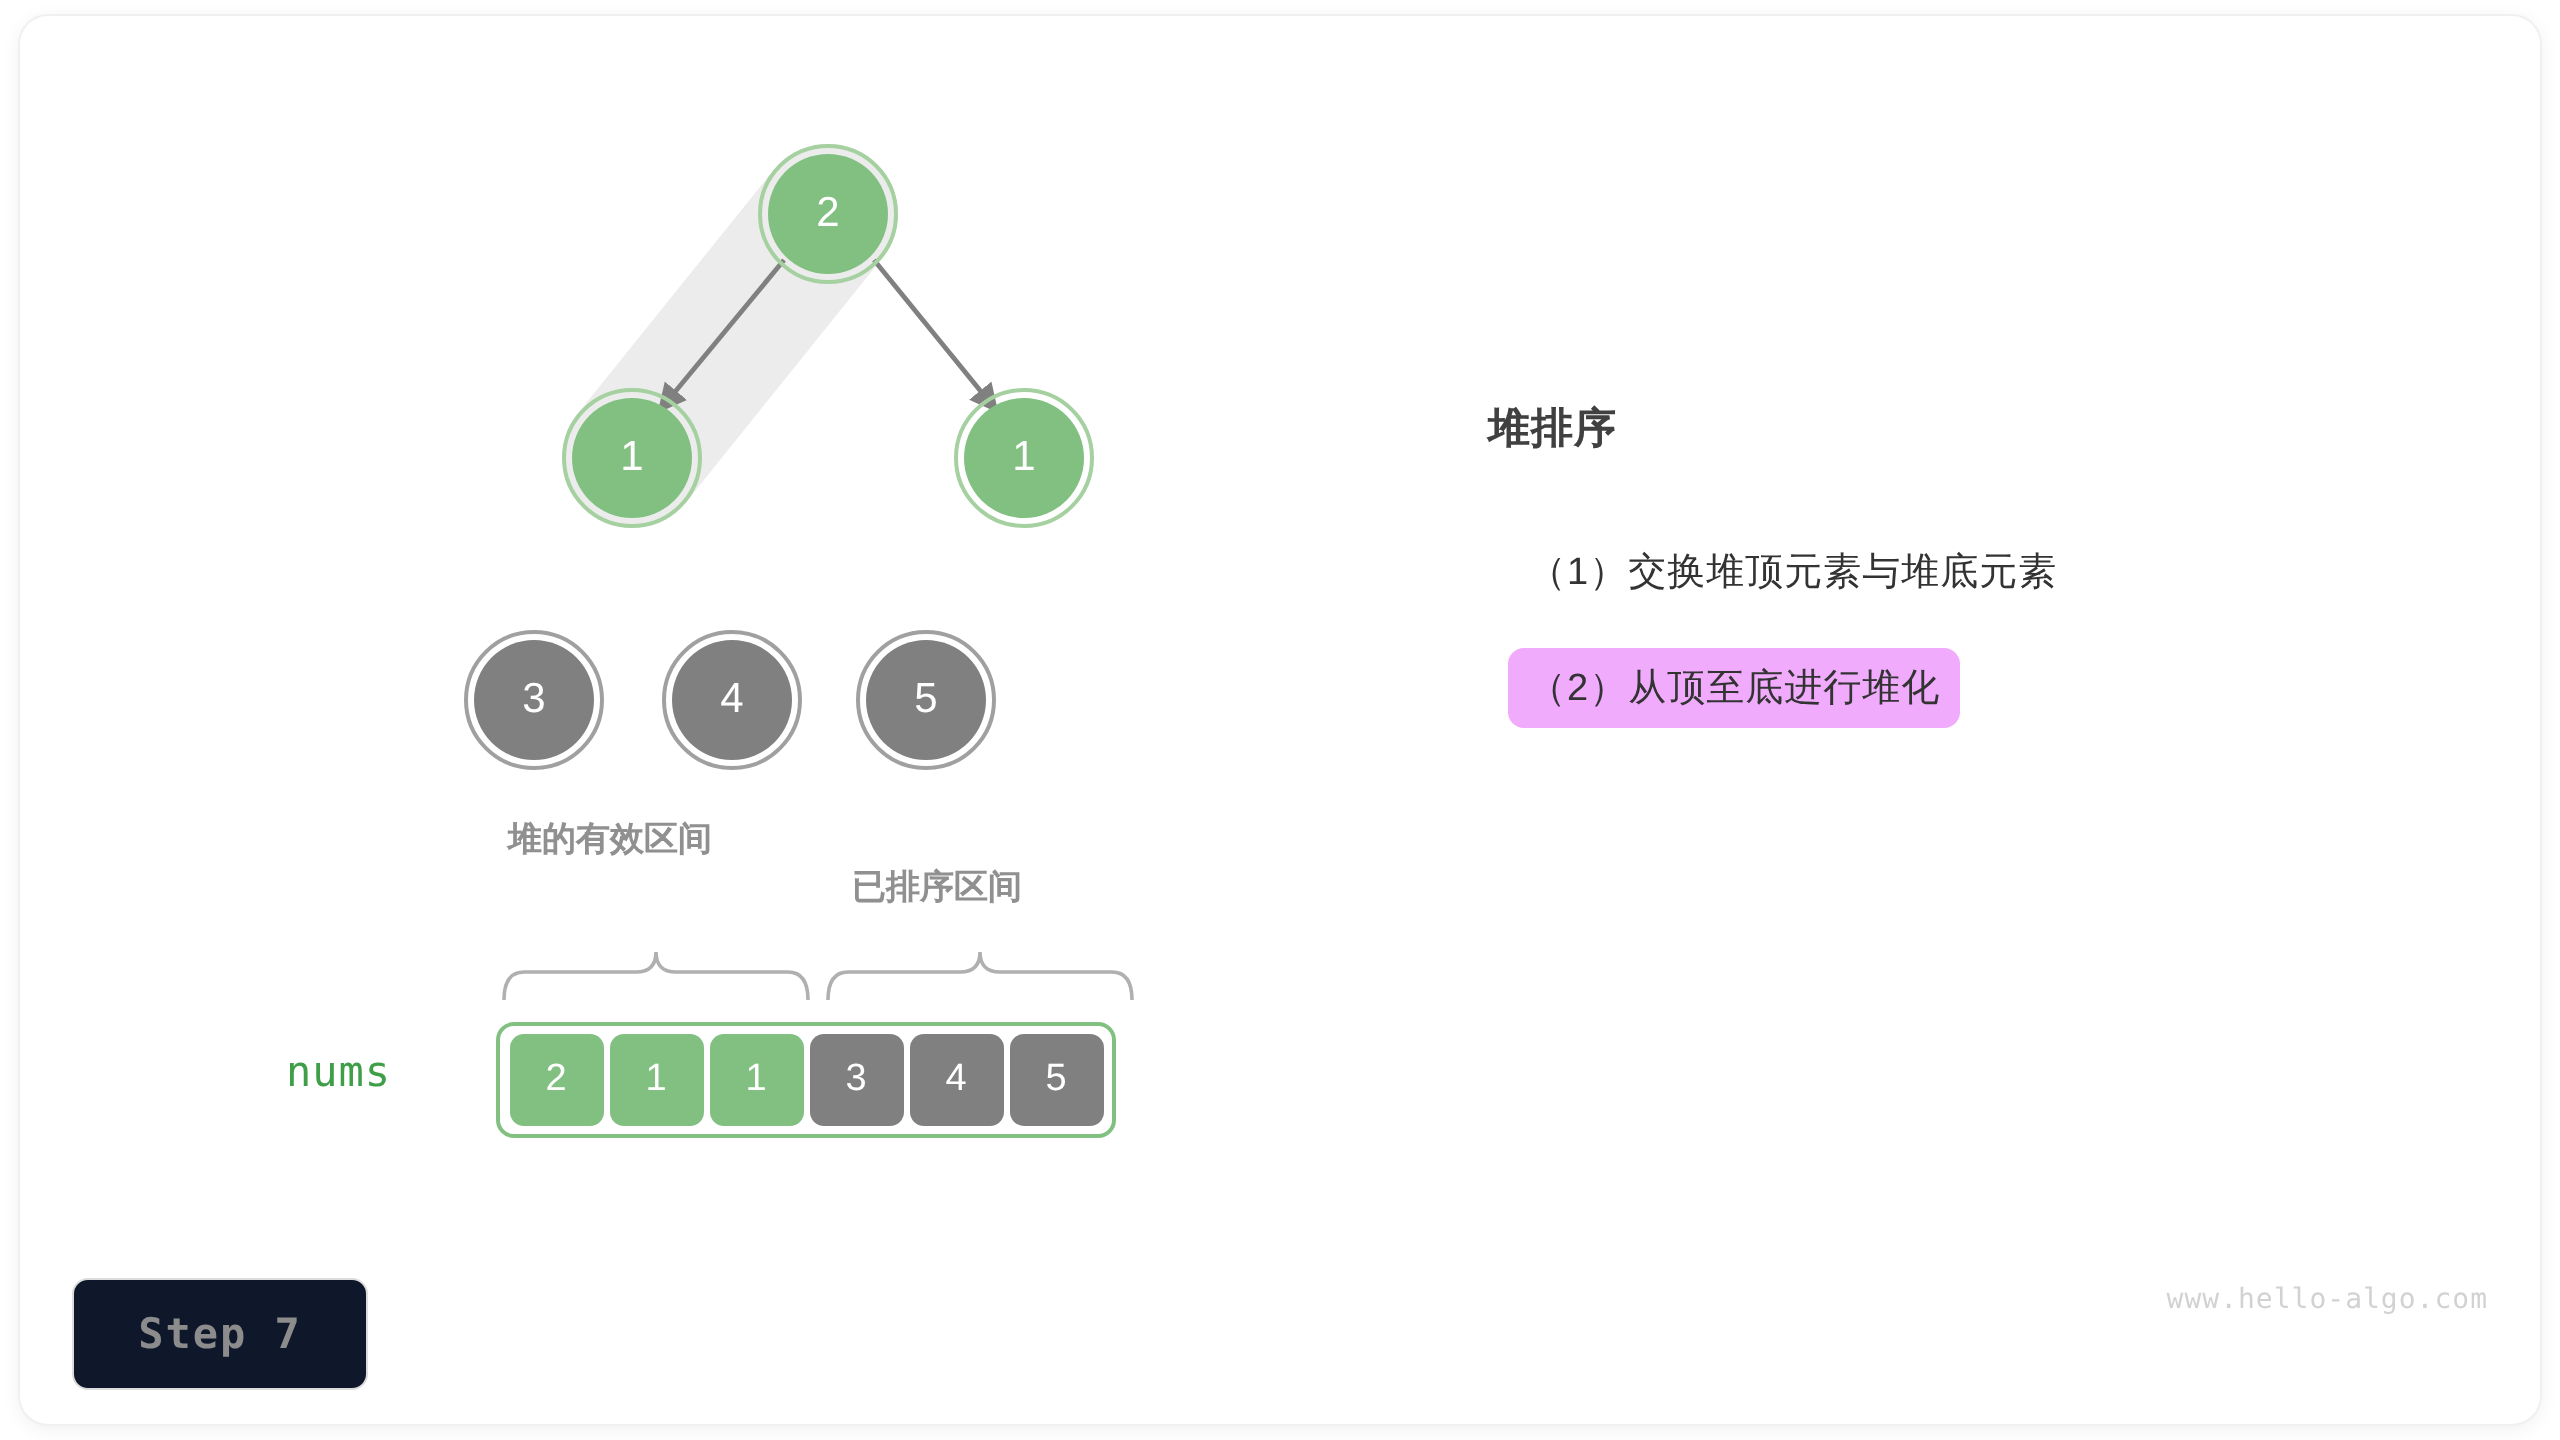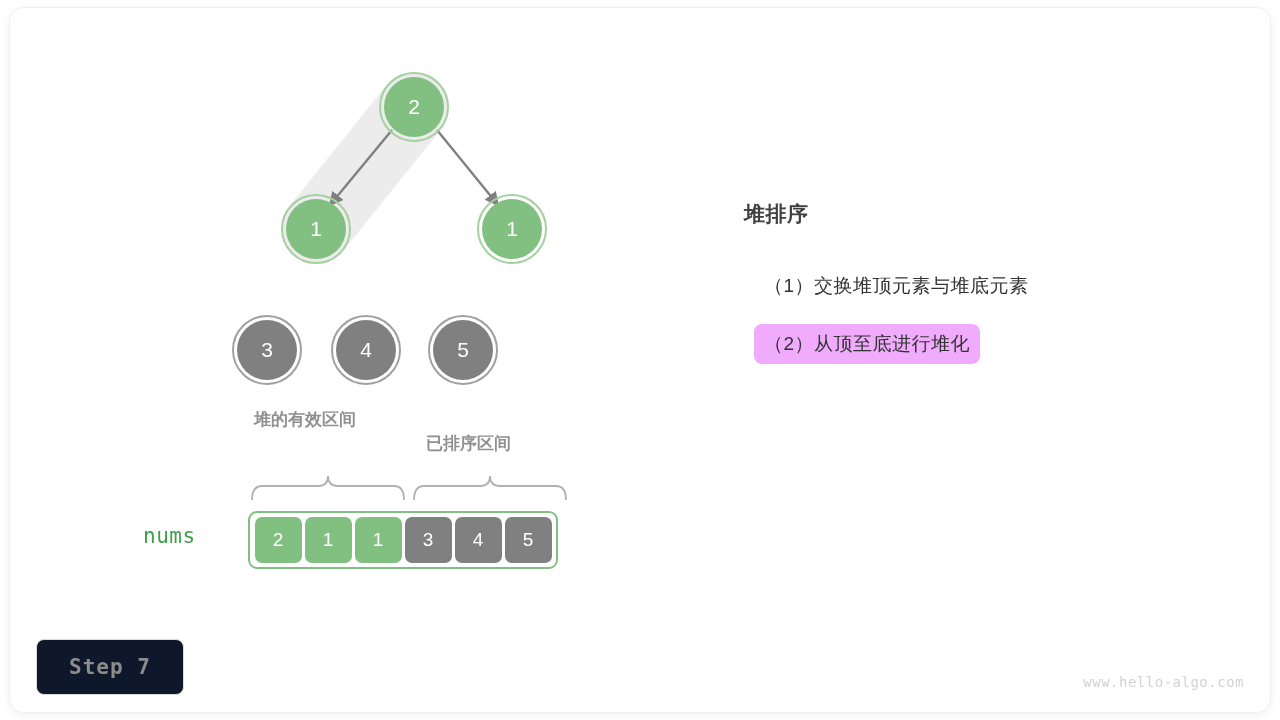--- a/index.html
+++ b/index.html
@@ -131,21 +131,21 @@
     background: #0f172a;
     display: flex; align-items: center; justify-content: center;
     color: #8c8c8c;
     font-family: "DejaVu Sans Mono", "Liberation Mono", monospace;
     font-size: 21px;
     font-weight: bold;
     letter-spacing: 1px;
   }
   #watermark {
     position: absolute;
-    right: 36px; top: 674px;
+    right: 36px; top: 642px;
     color: #d2d2d2;
     font-family: "DejaVu Sans Mono", "Liberation Mono", monospace;
     font-size: 14px;
     letter-spacing: 0.5px;
   }
 </style>
 </head>
 <body>
 
 <div id="stage">

